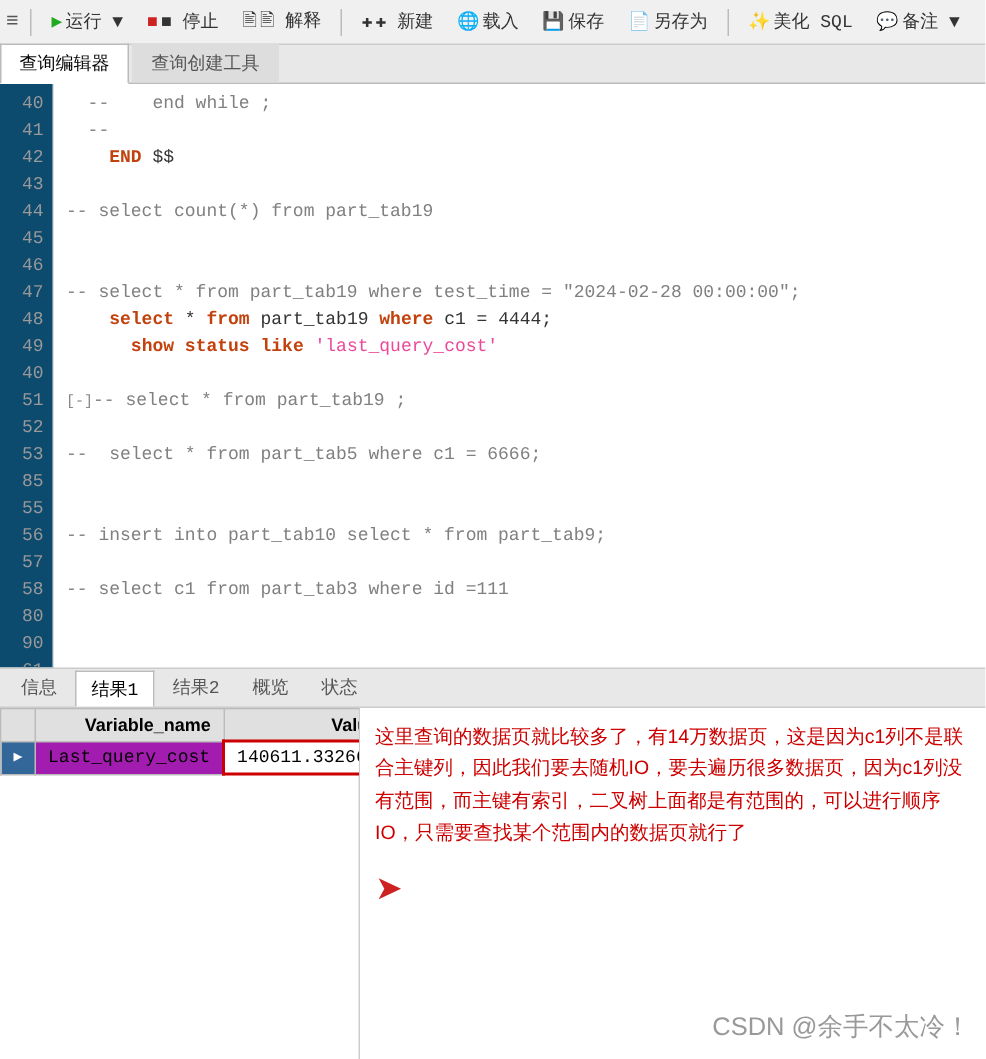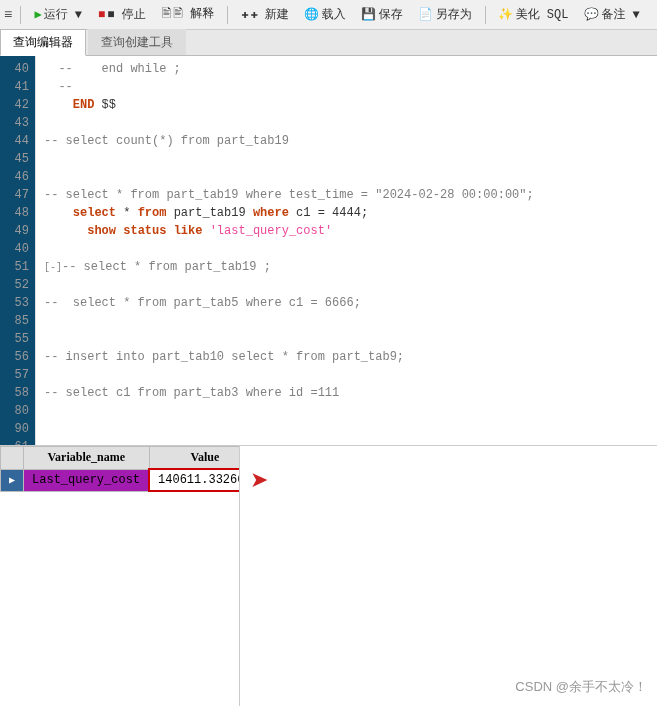--- a/index.html
+++ b/index.html
@@ -145,23 +145,23 @@
     }
     .result-table {
       width: 100%;
       border-collapse: collapse;
       font-size: 12px;
     }
     .result-table th {
       background: #e0e0e0;
       border: 1px solid #bbb;
       padding: 3px 8px;
-      text-align: center;
+      text-align: right;
       font-weight: bold;
-      font-family: Liberation Serif, serif;
+      font-family: Liberation Sans, sans-serif;
     }
     .result-table td {
       border: 1px solid #bbb;
       padding: 3px 8px;
       font-family: 'Courier New', monospace;
     }
     .selected-row td { background: #a21caf; }
     .selected-cell {
       background: #fff !important;
       border: 2px solid #cc0000 !important;
@@ -175,21 +175,21 @@
       line-height: 1.6;
       color: #cc0000;
       font-family: 'SimSun', 'Arial', sans-serif;
       position: relative;
     }
     .csdn-credit {
       position: absolute;
       bottom: 8px;
       right: 10px;
       color: #999;
-      font-size: 13px;
+      font-size: 17px;
     }
   </style>
 </head>
 <body>
 
 <div class="toolbar">
   <span class="icon-menu">≡</span>
   <div class="toolbar-sep"></div>
   <div class="toolbar-btn">
     <span style="color:#22aa22;">▶</span>
@@ -260,39 +260,47 @@
         <div>58</div>
         <div>80</div>
         <div>90</div>
         <div>61</div>
       </div>
     <div class="code-content" id="code-content"><div class="code-line"><span class="comment">  --    end while ;</span></div><div class="code-line"><span class="comment">  --</span></div><div class="code-line">    <span class="kw">END</span> $$</div><div class="code-line"></div><div class="code-line"><span class="comment">-- select count(*) from part_tab19</span></div><div class="code-line"></div><div class="code-line"></div><div class="code-line"><span class="comment">-- select * from part_tab19 where test_time = "2024-02-28 00:00:00";</span></div><div class="code-line">    <span class="kw">select</span> * <span class="kw">from</span> part_tab19 <span class="kw">where</span> c1 = 4444;</div><div class="code-line">      <span class="kw">show</span> <span class="kw">status</span> <span class="kw">like</span> <span class="str">'last_query_cost'</span></div><div class="code-line"></div><div class="code-line"><span class="bracket-icon">[-]</span><span class="comment">-- select * from part_tab19 ;</span></div><div class="code-line"></div><div class="code-line"><span class="comment">--  select * from part_tab5 where c1 = 6666;</span></div><div class="code-line"></div><div class="code-line"></div><div class="code-line"><span class="comment">-- insert into part_tab10 select * from part_tab9;</span></div><div class="code-line"></div><div class="code-line"><span class="comment">-- select c1 from part_tab3 where id =111</span></div><div class="code-line"></div><div class="code-line"></div><div class="code-line"></div></div>
   </div>
 </div>
 
 <div class="bottom-panel">
+  <div class="result-tabs">
+    <div class="result-tab">信息</div>
+    <div class="result-tab active">结果1</div>
+    <div class="result-tab">结果2</div>
+    <div class="result-tab">概览</div>
+    <div class="result-tab">状态</div>
+  </div>
   <div class="result-content">
     <div class="result-table-area">
       <table class="result-table">
         <thead>
           <tr>
             <th style="width:14px;background:#e0e0e0;border:1px solid #bbb;"></th>
             <th>Variable_name</th>
             <th>Value</th>
           </tr>
         </thead>
         <tbody>
           <tr class="selected-row">
             <td style="background:#336699;color:#fff;text-align:center;font-size:10px;border:1px solid #bbb;">▶</td>
             <td>Last_query_cost</td>
             <td class="selected-cell">140611.332667</td>
           </tr>
         </tbody>
       </table>
     </div>
     <div class="annotation-area">
+      <div style="color:#cc0000;font-family:SimSun,Arial,sans-serif;font-size:13px;line-height:1.65;">这里查询的数据页就比较多了，有14万数据页，这是因为c1列不是联合主键列，因此我们要去随机IO，要去遍历很多数据页，因为c1列没有范围，而主键有索引，二叉树上面都是有范围的，可以进行顺序IO，只需要查找某个范围内的数据页就行了</div>
       <div style="margin-top:8px;display:flex;align-items:flex-start;">
         <span style="color:#cc2222;font-size:22px;margin-right:4px;">➤</span>
       </div>
       <div class="csdn-credit">CSDN @余手不太冷！</div>
     </div>
   </div>
 </div>
 
 </body></html>

